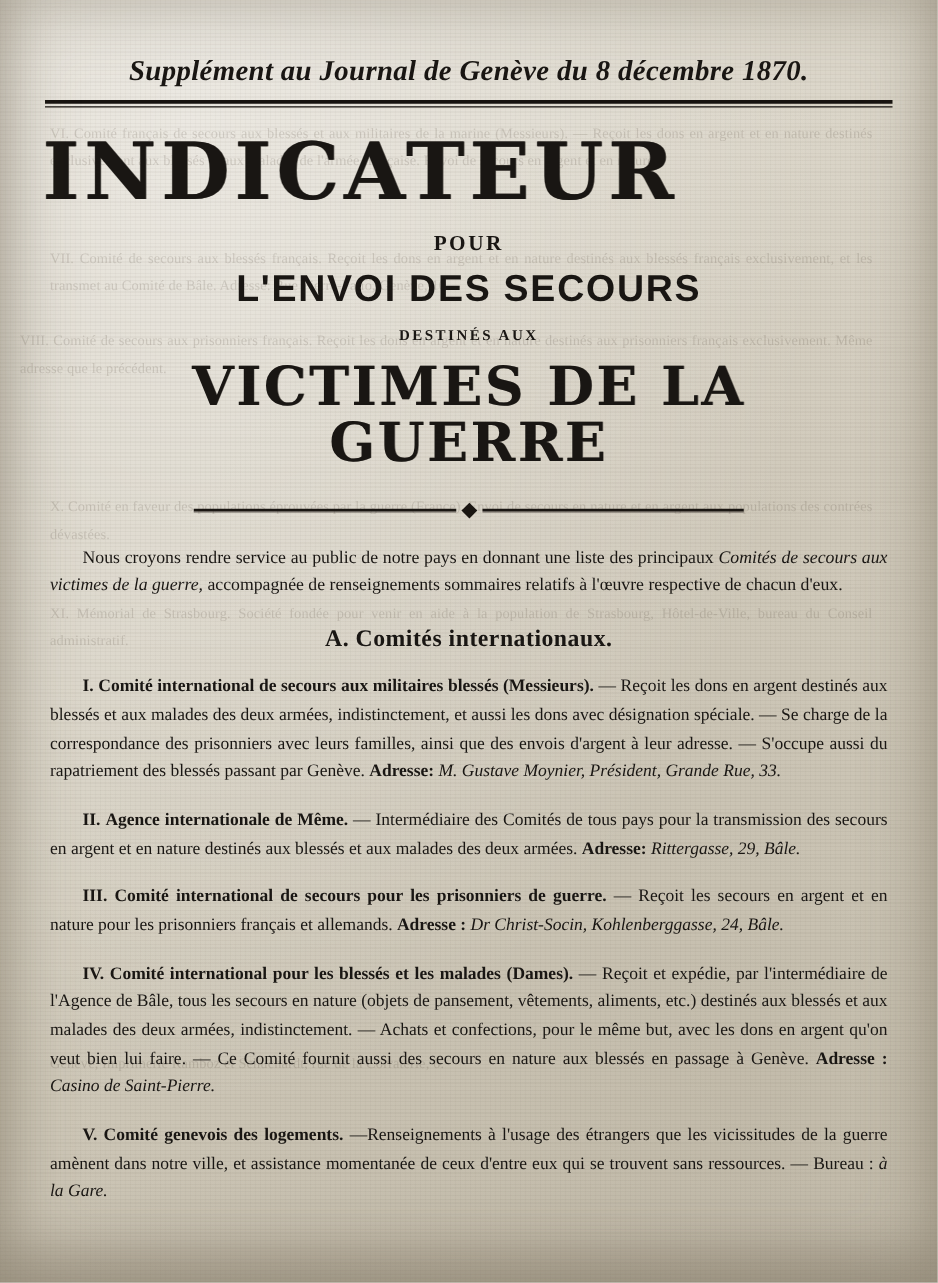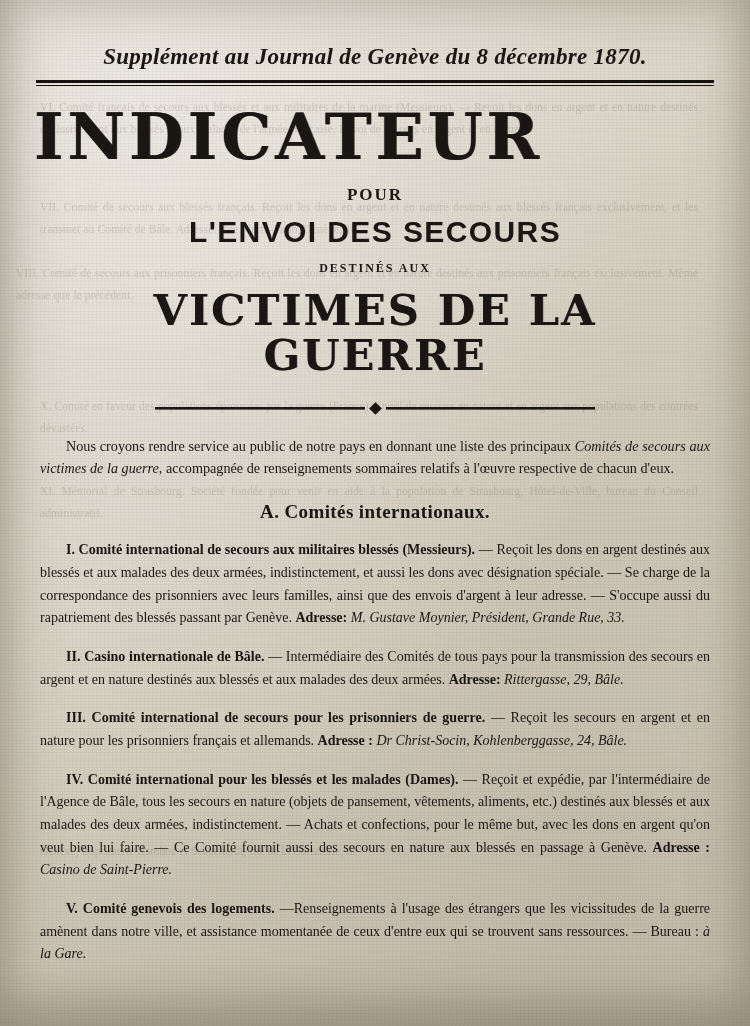--- a/index.html
+++ b/index.html
@@ -214,21 +214,21 @@
     <p class="entry">
       <span class="lead">I.</span>
       <b>Comité international de secours aux militaires blessés (Messieurs).</b>
       <span>— Reçoit les dons en argent destinés aux blessés et aux malades des deux armées, indistinctement, et aussi les dons avec désignation spéciale. — Se charge de la correspondance des prisonniers avec leurs familles, ainsi que des envois d'argent à leur adresse. — S'occupe aussi du rapatriement des blessés passant par Genève.</span>
       <b>Adresse:</b>
       <i>M. Gustave Moynier, Président, Grande Rue, 33.</i>
     </p>
 
     <p class="entry">
       <span class="lead">II.</span>
-      <b>Casino internationale de Bâle.</b>
+      <b>Agence internationale de Même.</b>
       <span>— Intermédiaire des Comités de tous pays pour la transmission des secours en argent et en nature destinés aux blessés et aux malades des deux armées.</span>
       <b>Adresse:</b>
       <i>Rittergasse, 29, Bâle.</i>
     </p>
 
     <p class="entry">
       <span class="lead">III.</span>
       <b>Comité international de secours pour les prisonniers de guerre.</b>
       <span>— Reçoit les secours en argent et en nature pour les prisonniers français et allemands.</span>
       <b>Adresse :</b>

